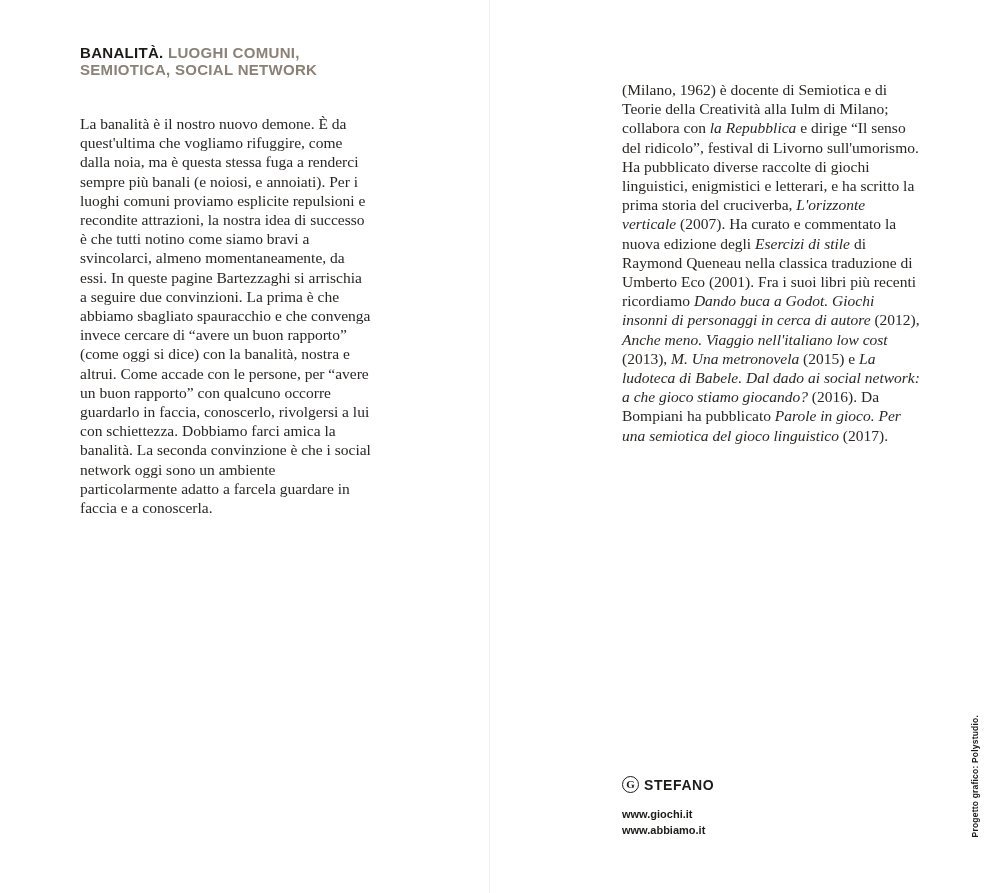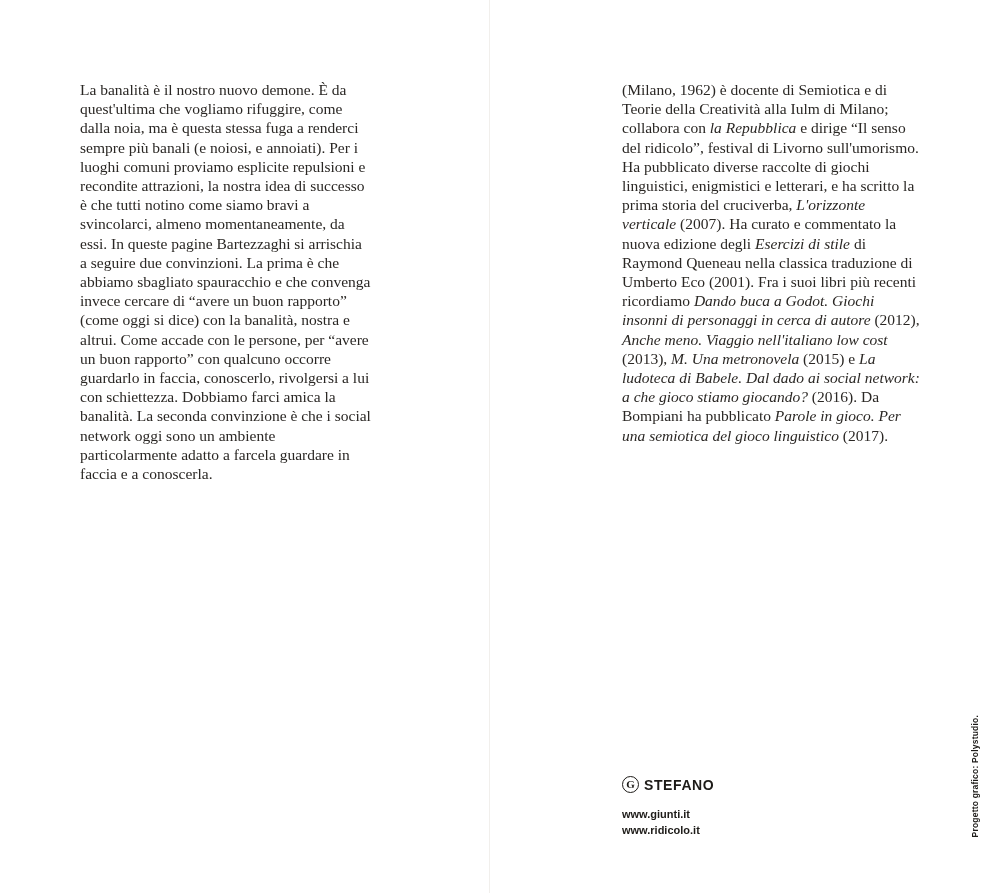--- a/index.html
+++ b/index.html
@@ -106,33 +106,38 @@
   }
 </style>
 </head>
 <body>
 
 <div class="page">
 
   <div class="fold"></div>
 
   <div class="flap-left">
+    <div class="head">
+      <span>BANALITÀ.</span>
+      <span class="muted">LUOGHI COMUNI,</span><br>
+      <span class="muted">SEMIOTICA, SOCIAL NETWORK</span>
+    </div>
     <p class="body-copy">La banalità è il nostro nuovo demone. È da quest'ultima che vogliamo rifuggire, come dalla noia, ma è questa stessa fuga a renderci sempre più banali (e noiosi, e annoiati). Per i luoghi comuni proviamo esplicite repulsioni e recondite attrazioni, la nostra idea di successo è che tutti notino come siamo bravi a svincolarci, almeno momentaneamente, da essi. In queste pagine Bartezzaghi si arrischia a seguire due convinzioni. La prima è che abbiamo sbagliato spauracchio e che convenga invece cercare di “avere un buon rapporto” (come oggi si dice) con la banalità, nostra e altrui. Come accade con le persone, per “avere un buon rapporto” con qualcuno occorre guardarlo in faccia, conoscerlo, rivolgersi a lui con schiettezza. Dobbiamo farci amica la banalità. La seconda convinzione è che i social network oggi sono un ambiente particolarmente adatto a farcela guardare in faccia e a conoscerla.</p>
   </div>
 
   <div class="flap-right">
     <p class="body-copy"><span>(Milano, 1962) è docente di Semiotica e di Teorie della Creatività alla Iulm di Milano; collabora con </span><span class="it">la Repubblica</span><span> e dirige “Il senso del ridicolo”, festival di Livorno sull'umorismo. Ha pubblicato diverse raccolte di giochi linguistici, enigmistici e letterari, e ha scritto la prima storia del cruciverba, </span><span class="it">L'orizzonte verticale</span><span> (2007). Ha curato e commentato la nuova edizione degli </span><span class="it">Esercizi di stile</span><span> di Raymond Queneau nella classica traduzione di Umberto Eco (2001). Fra i suoi libri più recenti ricordiamo </span><span class="it">Dando buca a Godot. Giochi insonni di personaggi in cerca di autore</span><span> (2012), </span><span class="it">Anche meno. Viaggio nell'italiano low cost</span><span> (2013), </span><span class="it">M. Una metronovela</span><span> (2015) e </span><span class="it">La ludoteca di Babele. Dal dado ai social network: a che gioco stiamo giocando?</span><span> (2016). Da Bompiani ha pubblicato </span><span class="it">Parole in gioco. Per una semiotica del gioco linguistico</span><span> (2017).</span></p>
   </div>
 
   <div class="footer-block">
     <div class="logo-row">
       <span class="logo-mark">G</span>
       <span class="logo-word">STEFANO</span>
     </div>
     <div class="sites">
-      <div>www.giunti.it</div>
-      <div>www.ridicolo.it</div>
+      <div>www.giochi.it</div>
+      <div>www.abbiamo.it</div>
     </div>
   </div>
 
   <div class="credit">Progetto grafico: Polystudio.</div>
 
 </div>
 
 </body></html>

